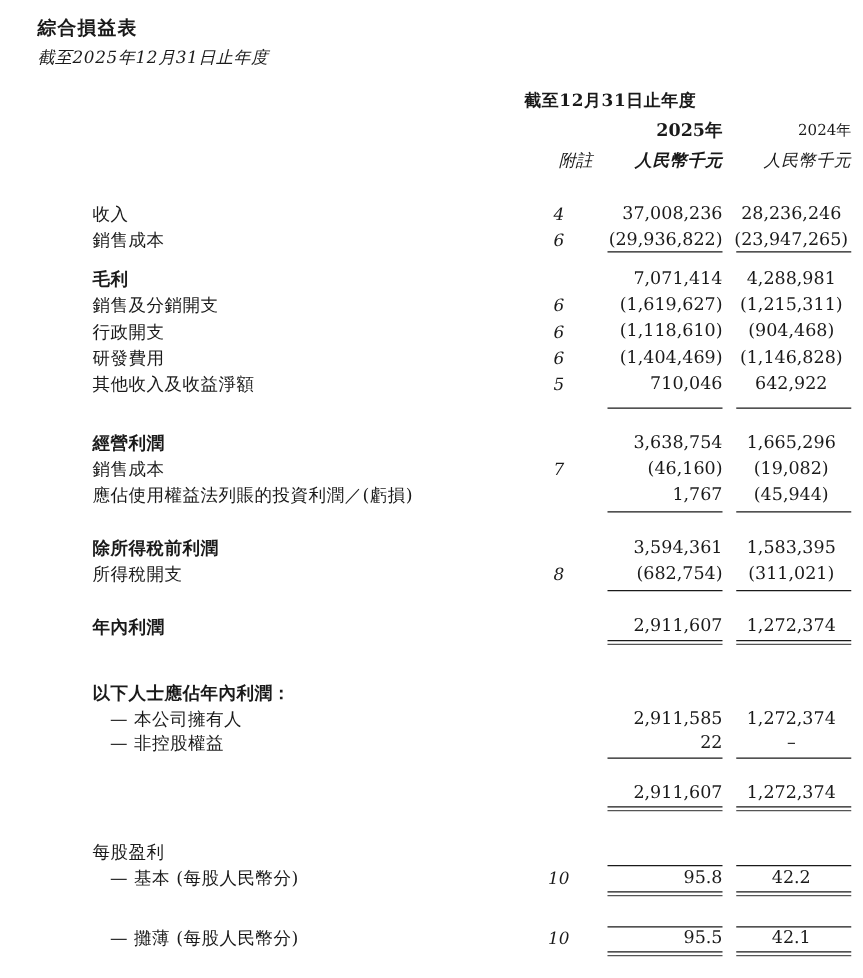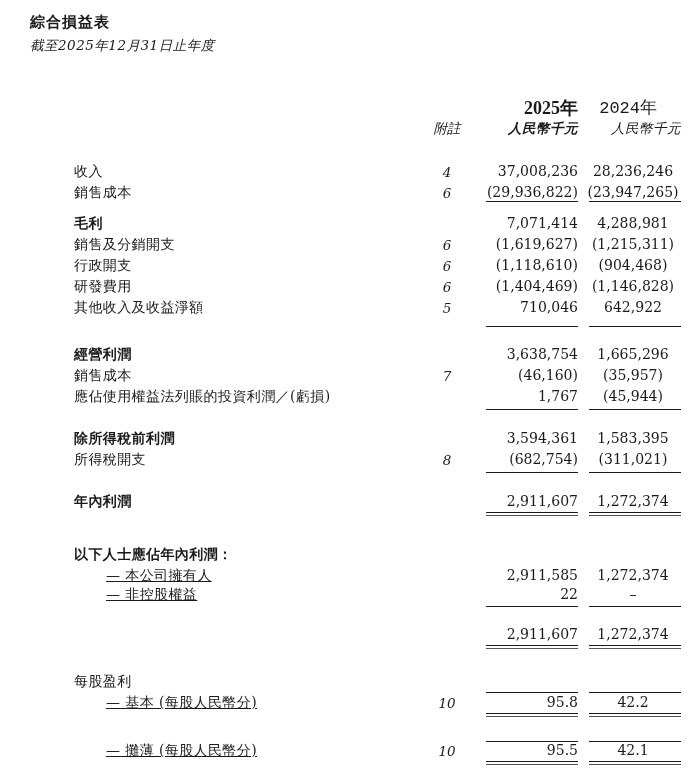--- a/index.html
+++ b/index.html
@@ -51,41 +51,39 @@
     font-weight: bold;
     letter-spacing: 0.5px;
     white-space: nowrap;
   }
   .hdr-y2025 {
     position: absolute;
     top: 96px;
     width: 96px;
     left: 482px;
     text-align: right;
-    font-size: 18px;
-    font-weight: bold;
-    white-space: nowrap;
-    font-family: Liberation Serif, serif;
+    font-size: 14px;
+    font-weight: bold;
+    white-space: nowrap;
   }
   .hdr-y2024 {
     position: absolute;
     top: 96px;
     width: 96px;
-    left: 561px;
-    text-align: right;
-    font-size: 17px;
-    white-space: nowrap;
-    font-family: Liberation Mono, monospace;
+    left: 585px;
+    text-align: right;
+    font-size: 12px;
+    white-space: nowrap;
   }
   .hdr-note {
     position: absolute;
     top: 120px;
     left: 420px;
     width: 54px;
-    text-align: center;
+    text-align: right;
     font-size: 13.5px;
     font-style: italic;
     white-space: nowrap;
   }
   .hdr-unit-2025 {
     position: absolute;
     top: 120px;
     width: 96px;
     left: 482px;
     text-align: right;
@@ -117,22 +115,21 @@
   .r-label {
     position: absolute;
     left: 30px;
     top: 0;
     font-size: 14px;
     letter-spacing: 0.4px;
     white-space: nowrap;
     margin-left: 44px;
   }
   .r-label.indent {
-    left: 62px;
-    text-decoration: underline;
+    left: 44px;
   }
   .r-label.bold {
     font-weight: bold;
   }
   .r-note {
     position: absolute;
     left: 420px;
     top: 1px;
     width: 54px;
     text-align: center;
@@ -188,20 +185,21 @@
   .drule::after  { top: 3px; background: #555; }
 </style>
 </head>
 <body>
 
 <div class="page">
 
   <div class="title">綜合損益表</div>
   <div class="subtitle">截至2025年12月31日止年度</div>
 
+  <div class="hdr-period">截至12月31日止年度</div>
   <div class="hdr-y2025">2025年</div>
   <div class="hdr-y2024">2024年</div>
   <div class="hdr-note">附註</div>
   <div class="hdr-unit-2025">人民幣千元</div>
   <div class="hdr-unit-2024">人民幣千元</div>
 
   <div class="row" style="top:163px">
     <span class="r-label">收入</span>
     <span class="r-note">4</span>
     <span class="r-v25">37,008,236</span>
@@ -258,21 +256,21 @@
     <span class="r-label bold">經營利潤</span>
     <span class="r-note"></span>
     <span class="r-v25">3,638,754</span>
     <span class="r-v24">1,665,296</span>
   </div>
 
   <div class="row" style="top:367px">
     <span class="r-label">銷售成本</span>
     <span class="r-note">7</span>
     <span class="r-v25">(46,160)</span>
-    <span class="r-v24">(35,957)</span>
+    <span class="r-v24">(19,082)</span>
   </div>
 
   <div class="row" style="top:388px">
     <span class="r-label">應佔使用權益法列賬的投資利潤／(虧損)</span>
     <span class="r-note"></span>
     <span class="r-v25">1,767</span>
     <span class="r-v24">(45,944)</span>
   </div>
   <div class="rule c25" style="top:409px"></div>
   <div class="rule c24" style="top:409px"></div>

